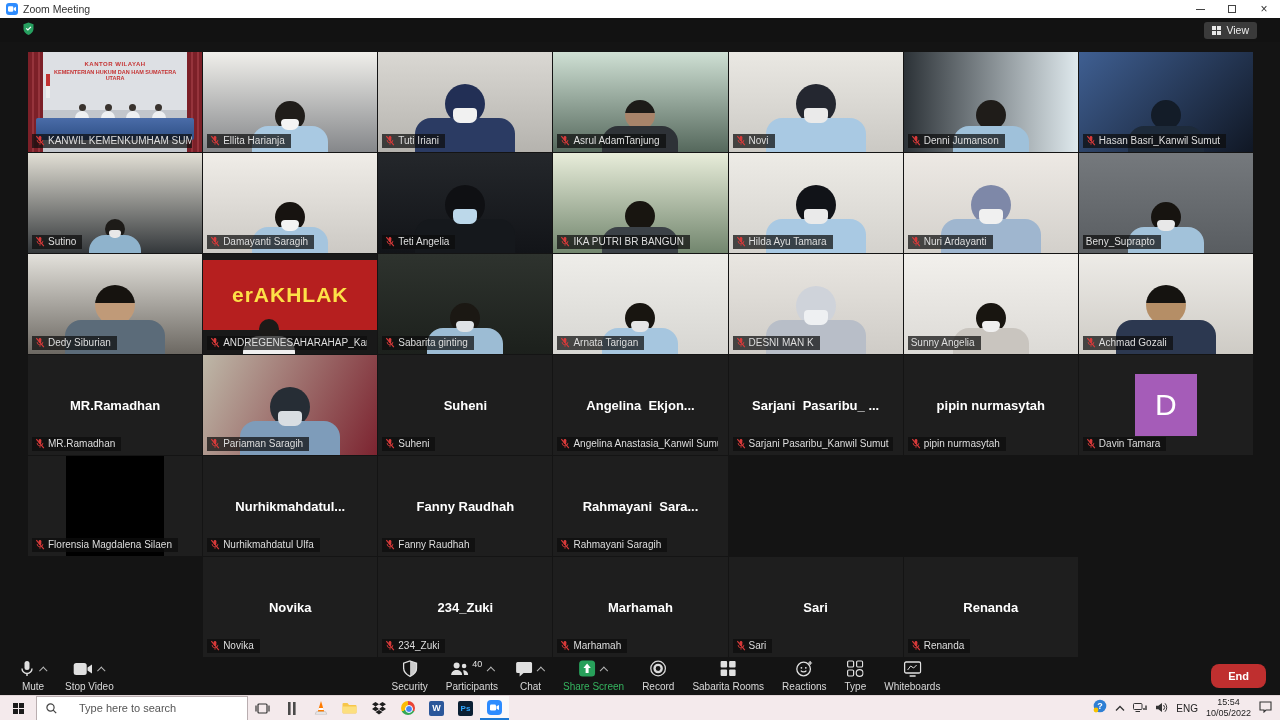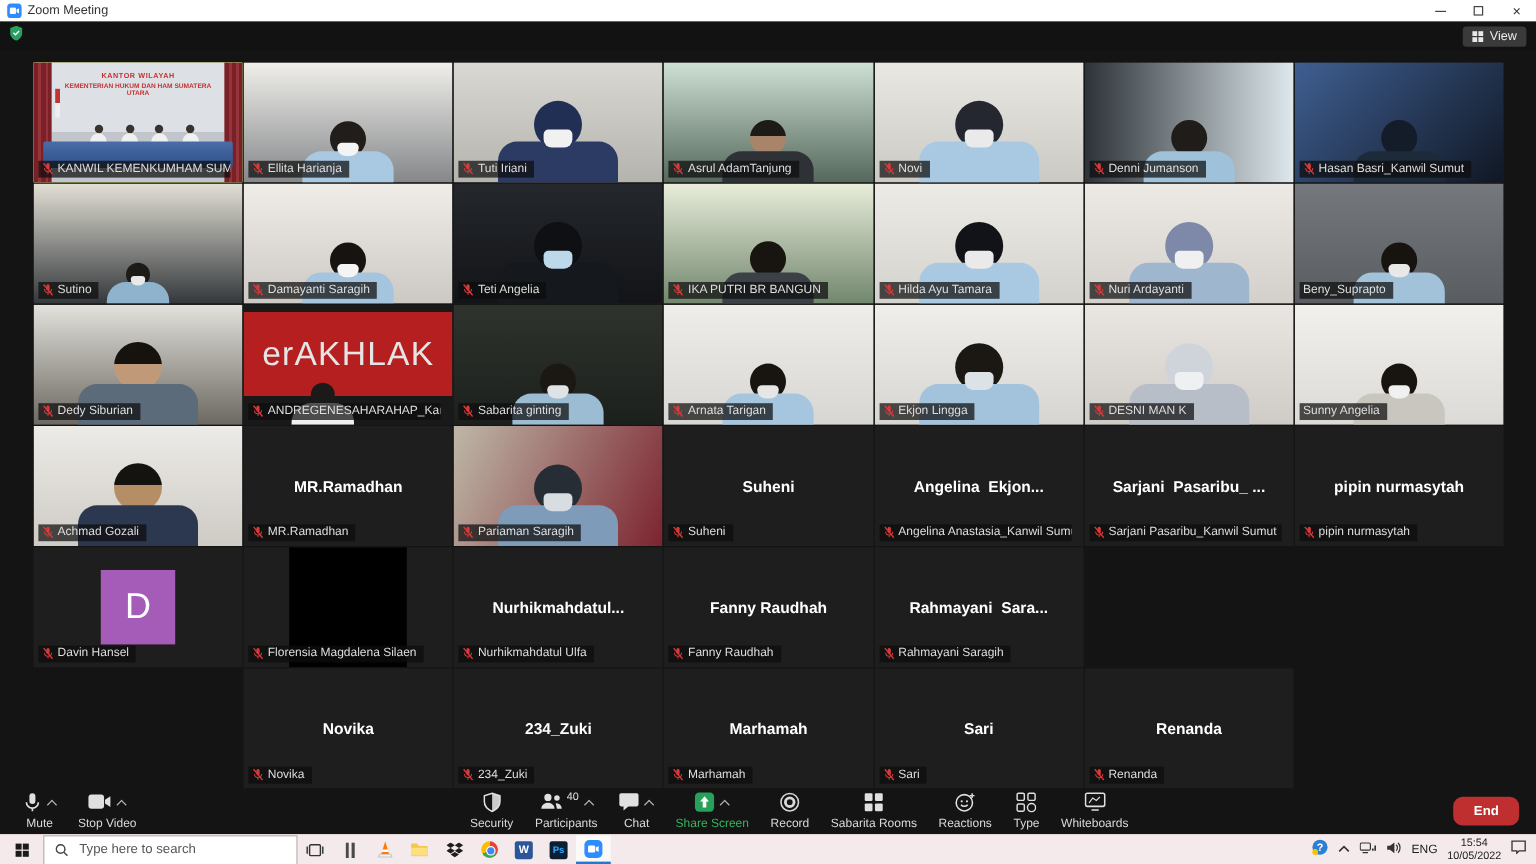--- a/index.html
+++ b/index.html
@@ -12,21 +12,21 @@
   .titlebar { position:absolute; top:0; left:0; right:0; height:18px; background:#ffffff;
     display:flex; align-items:center; padding-left:6px; font-size:10.5px; color:#333; }
   .zlogo { width:12px; height:12px; background:#2d8cff; border-radius:3px; display:flex;
     align-items:center; justify-content:center; margin-right:5px; }
   .wctl { margin-left:auto; display:flex; height:100%; }
   .wbtn { width:32px; display:flex; align-items:center; justify-content:center; color:#333; font-size:12px; }
   .wmin i { display:block; width:9px; height:1px; background:#444; }
   .wmax i { display:block; width:8px; height:8px; border:1px solid #444; }
   
   .appbar { position:absolute; top:18px; left:0; right:0; height:24px; background:#121212;
-    display:flex; align-items:center; padding:0 8px;gap:32px; }
+    display:flex; align-items:center; padding:0 23px;gap:32px; }
   .viewbtn { margin-left:auto; background:#3a3a3a; border-radius:3px; height:17px;
     display:flex; align-items:center; gap:5px; padding:0 8px; font-size:10.5px; color:#ececec; }
   .vgrid { display:grid; grid-template-columns:4px 4px; grid-template-rows:4px 4px; gap:1px; }
   .vgrid i { background:#e8e8e8; }
   
   .grid { position:absolute; top:52px; left:28px; width:1225px; height:605px;
     display:grid; grid-template-columns:repeat(7,1fr); grid-template-rows:repeat(6,1fr); gap:1px; }
   .tile { position:relative; background:#1e1e1e; overflow:hidden; }
   .tile.active { outline:2px solid #cdd84e; outline-offset:-2px; z-index:2; }
   .scene { position:absolute; inset:0; }
@@ -59,21 +59,21 @@
     background:linear-gradient(#c23333 50%,#eeeeee 50%); }
   .bdesk { position:absolute; left:8px; right:8px; bottom:12px; height:22px;
     background:linear-gradient(#4a6ca8,#2e4f86); border-radius:2px; }
   .bp { position:absolute; bottom:32px; width:14px; }
   .bp i { display:block; width:7px; height:7px; border-radius:50%; background:#39332e; margin:0 auto; }
   .bp::after { content:""; display:block; width:14px; height:9px; border-radius:7px 7px 0 0; background:#eef0f2; }
   
   .redscene { background:#191919; }
   .redbox { position:absolute; left:0; right:0; top:6px; height:70px; background:#b61f1f;
     display:flex; align-items:center; justify-content:center; overflow:hidden; }
-  .redbox span { color:#e5e5e5; font-weight:normal; font-size:28px; letter-spacing:1px; white-space:nowrap; }
+  .redbox span { color:#fde047; font-weight:bold; font-size:21px; letter-spacing:1px; white-space:nowrap; }
   
   .avatarbox { position:absolute; left:50%; top:50%; transform:translate(-50%,-50%);
     width:62px; height:62px; display:flex; align-items:center; justify-content:center;
     color:#ffffff; font-size:30px; }
   .blackbox { position:absolute; left:22%; right:22%; top:0; bottom:0; background:#000000; }
   
   .toolbar { position:absolute; left:0; right:0; bottom:25px; height:38px; background:#141414; }
   .tb-left { position:absolute; left:10px; top:0; bottom:0; display:flex; }
   .tb-center { position:absolute; left:50%; top:0; bottom:0; transform:translateX(calc(-50% + 26px)); display:flex; }
   .tbtn { display:flex; flex-direction:column; align-items:center; justify-content:center;
@@ -86,21 +86,21 @@
   .endbtn { position:absolute; right:14px; top:50%; transform:translateY(-50%);
     background:#bf2f2f; color:#ffffff; font-size:11px; font-weight:bold;
     border:none; border-radius:8px; padding:6px 17px; cursor:pointer; }
   
   .taskbar { position:absolute; left:0; right:0; bottom:0; height:25px; background:#f4eaec;
     border-top:1px solid #e3d7d9; display:flex; align-items:center; }
   .startbtn { width:36px; height:100%; display:flex; align-items:center; justify-content:center; }
   .winlogo { display:grid; grid-template-columns:5px 5px; grid-template-rows:5px 5px; gap:1px; }
   .winlogo i { background:#1b1b1b; }
   .searchbox { width:212px; height:25px; background:#ffffff; border:1px solid #b9aeb0;
-    display:flex; align-items:center; gap:9px; padding:0 9px; font-size:11px; color:#555555; }
+    display:flex; align-items:center; gap:22px; padding:0 9px; font-size:11px; color:#555555; }
   .tapps { display:flex; height:100%; }
   .tapp { width:29px; height:100%; display:flex; align-items:center; justify-content:center; position:relative; }
   .tapp.active { background:rgba(255,255,255,0.7); border-bottom:2px solid #1e7ad4; }
   .chrome { width:14px; height:14px; border-radius:50%;
     background:conic-gradient(#ea4335 0 33%,#34a853 0 66%,#fbbc05 0 100%); position:relative; }
   .chrome::after { content:""; position:absolute; left:4px; top:4px; width:6px; height:6px;
     border-radius:50%; background:#4285f4; border:1.5px solid #ffffff; }
   .sqicon { width:15px; height:15px; border-radius:2px; display:flex; align-items:center;
     justify-content:center; font-weight:bold; }
   .word { background:#2b579a; color:#ffffff; font-size:9px; }
@@ -475,38 +475,20 @@
         <svg width="10" height="11" viewBox="0 0 12 13" style="flex:none">
           <rect x="4.4" y="1" width="3.2" height="6.2" rx="1.6" fill="#d83a3a"></rect>
           <path d="M2.5 5.8a3.5 3.5 0 0 0 7 0" fill="none" stroke="#d83a3a"></path>
           <line x1="6" y1="9.6" x2="6" y2="11.6" stroke="#d83a3a"></line>
           <line x1="1.6" y1="1.2" x2="10.6" y2="12" stroke="#d83a3a" stroke-width="1.4"></line>
         </svg>
         <span>Arnata Tarigan</span>
       </div>
     </div>
     <div class="tile">
-      <div class="scene" style="background:linear-gradient(180deg, #f0eeea, #d7d5d1)">
-        <span class="person lg">
-    <span class="p-head" style="display:block;background:#1b1814"></span>
-          <span class="p-mask" style="background:#dde2e6;display:block"></span>
-    <span class="p-body" style="display:block;background:#a3c3dc"></span>
-        </span>
-      </div>
-      <div class="nlabel">
-        <svg width="10" height="11" viewBox="0 0 12 13" style="flex:none">
-          <rect x="4.4" y="1" width="3.2" height="6.2" rx="1.6" fill="#d83a3a"></rect>
-          <path d="M2.5 5.8a3.5 3.5 0 0 0 7 0" fill="none" stroke="#d83a3a"></path>
-          <line x1="6" y1="9.6" x2="6" y2="11.6" stroke="#d83a3a"></line>
-          <line x1="1.6" y1="1.2" x2="10.6" y2="12" stroke="#d83a3a" stroke-width="1.4"></line>
-        </svg>
-        <span>Ekjon Lingga</span>
-      </div>
-    </div>
-    <div class="tile">
       <div class="scene" style="background:linear-gradient(180deg, #e9e6e1, #cfccc7)">
         <span class="person lg">
     <span class="p-head" style="display:block;background:#cfd3da"></span>
           <span class="p-mask" style="background:#eef0f2;display:block"></span>
     <span class="p-body" style="display:block;background:#b8bec8"></span>
         </span>
       </div>
       <div class="nlabel">
         <svg width="10" height="11" viewBox="0 0 12 13" style="flex:none">
           <rect x="4.4" y="1" width="3.2" height="6.2" rx="1.6" fill="#d83a3a"></rect>
@@ -626,21 +608,21 @@
     </div>
     <div class="tile">
       <div class="avatarbox" style="background:#a55cb8">D</div>
       <div class="nlabel">
         <svg width="10" height="11" viewBox="0 0 12 13" style="flex:none">
           <rect x="4.4" y="1" width="3.2" height="6.2" rx="1.6" fill="#d83a3a"></rect>
           <path d="M2.5 5.8a3.5 3.5 0 0 0 7 0" fill="none" stroke="#d83a3a"></path>
           <line x1="6" y1="9.6" x2="6" y2="11.6" stroke="#d83a3a"></line>
           <line x1="1.6" y1="1.2" x2="10.6" y2="12" stroke="#d83a3a" stroke-width="1.4"></line>
         </svg>
-        <span>Davin Hansel</span>
+        <span>Davin Tamara</span>
       </div>
     </div>
     <div class="tile">
       <div class="blackbox"></div>
       <div class="nlabel">
         <svg width="10" height="11" viewBox="0 0 12 13" style="flex:none">
           <rect x="4.4" y="1" width="3.2" height="6.2" rx="1.6" fill="#d83a3a"></rect>
           <path d="M2.5 5.8a3.5 3.5 0 0 0 7 0" fill="none" stroke="#d83a3a"></path>
           <line x1="6" y1="9.6" x2="6" y2="11.6" stroke="#d83a3a"></line>
           <line x1="1.6" y1="1.2" x2="10.6" y2="12" stroke="#d83a3a" stroke-width="1.4"></line>

